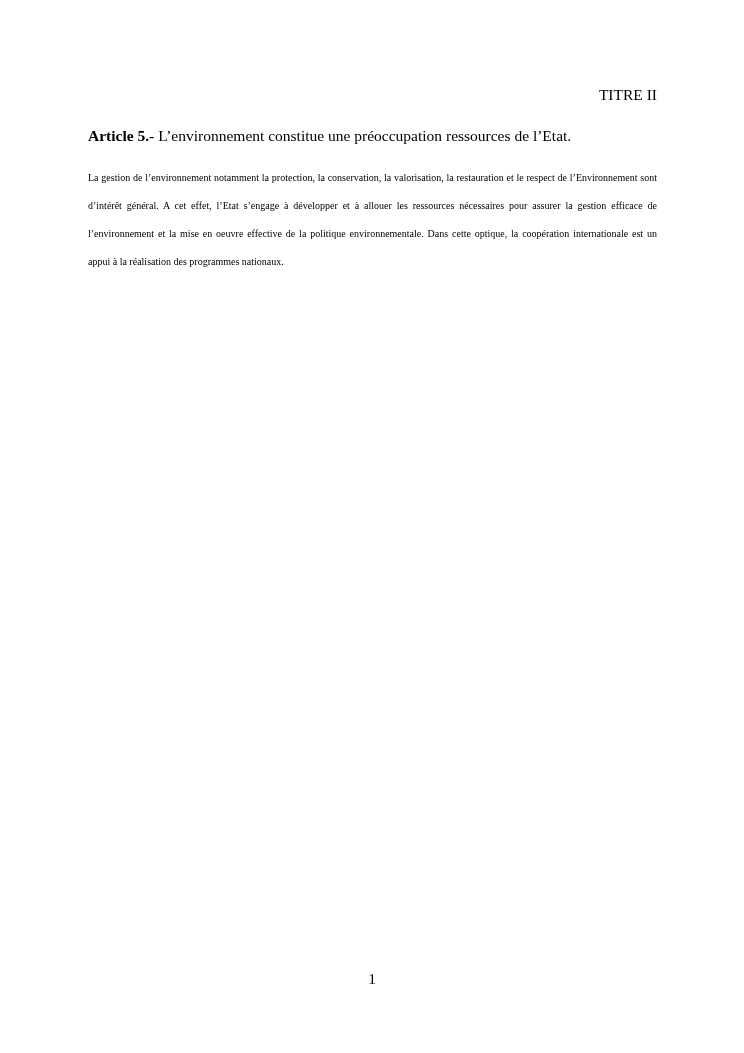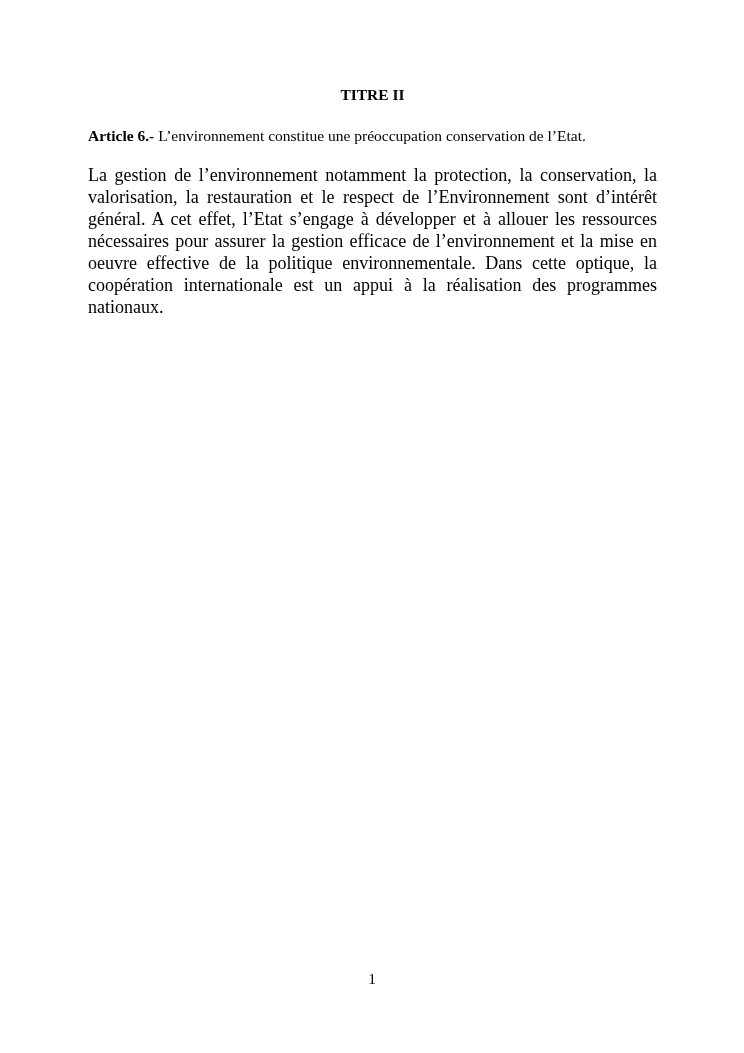--- a/index.html
+++ b/index.html
@@ -16,38 +16,38 @@
     font-family: "Liberation Serif", "DejaVu Serif", serif;
     overflow: hidden;
   }
   .content {
     position: absolute;
     top: 82px;
     left: 88px;
     width: 569px;
   }
   .doc-title {
-    text-align: center;
-    font-weight: bold;
+    text-align: right;
+    font-weight: normal;
     font-size: 15.5px;
     line-height: 26px;
     margin: 0 0 15px 0;
   }
   .article-line {
     font-size: 15.5px;
     line-height: 26px;
     margin: 0 0 15px 0;
     text-align: left;
   }
   .article-label {
     font-weight: bold;
   }
   .body-paragraph {
-    font-size: 18px;
-    line-height: 22px;
+    font-size: 10px;
+    line-height: 28px;
     text-align: justify;
     margin: 0 0 15px 0;
   }
   .page-number {
     position: absolute;
     top: 966px;
     left: 0;
     width: 100%;
     text-align: center;
     font-size: 15.5px;
@@ -57,22 +57,22 @@
 </head>
 <body>
 
 <div class="page">
   <div class="content">
 
     <div class="doc-title">TITRE II</div>
 
 
     <p class="article-line">
-      <span class="article-label">Article 6.-</span>
-      <span>L’environnement constitue une préoccupation conservation de l’Etat.</span>
+      <span class="article-label">Article 5.-</span>
+      <span>L’environnement constitue une préoccupation ressources de l’Etat.</span>
     </p>
 
     <p class="body-paragraph">La gestion de l’environnement notamment la protection, la conservation, la valorisation, la restauration et le respect de l’Environnement sont d’intérêt général. A cet effet, l’Etat s’engage à développer et à allouer les ressources nécessaires pour assurer la gestion efficace de l’environnement et la mise en oeuvre effective de la politique environnementale. Dans cette optique, la coopération internationale est un appui à la réalisation des programmes nationaux.</p>
 
 
   </div>
 
   <div class="page-number">1</div>
 </div>
 

